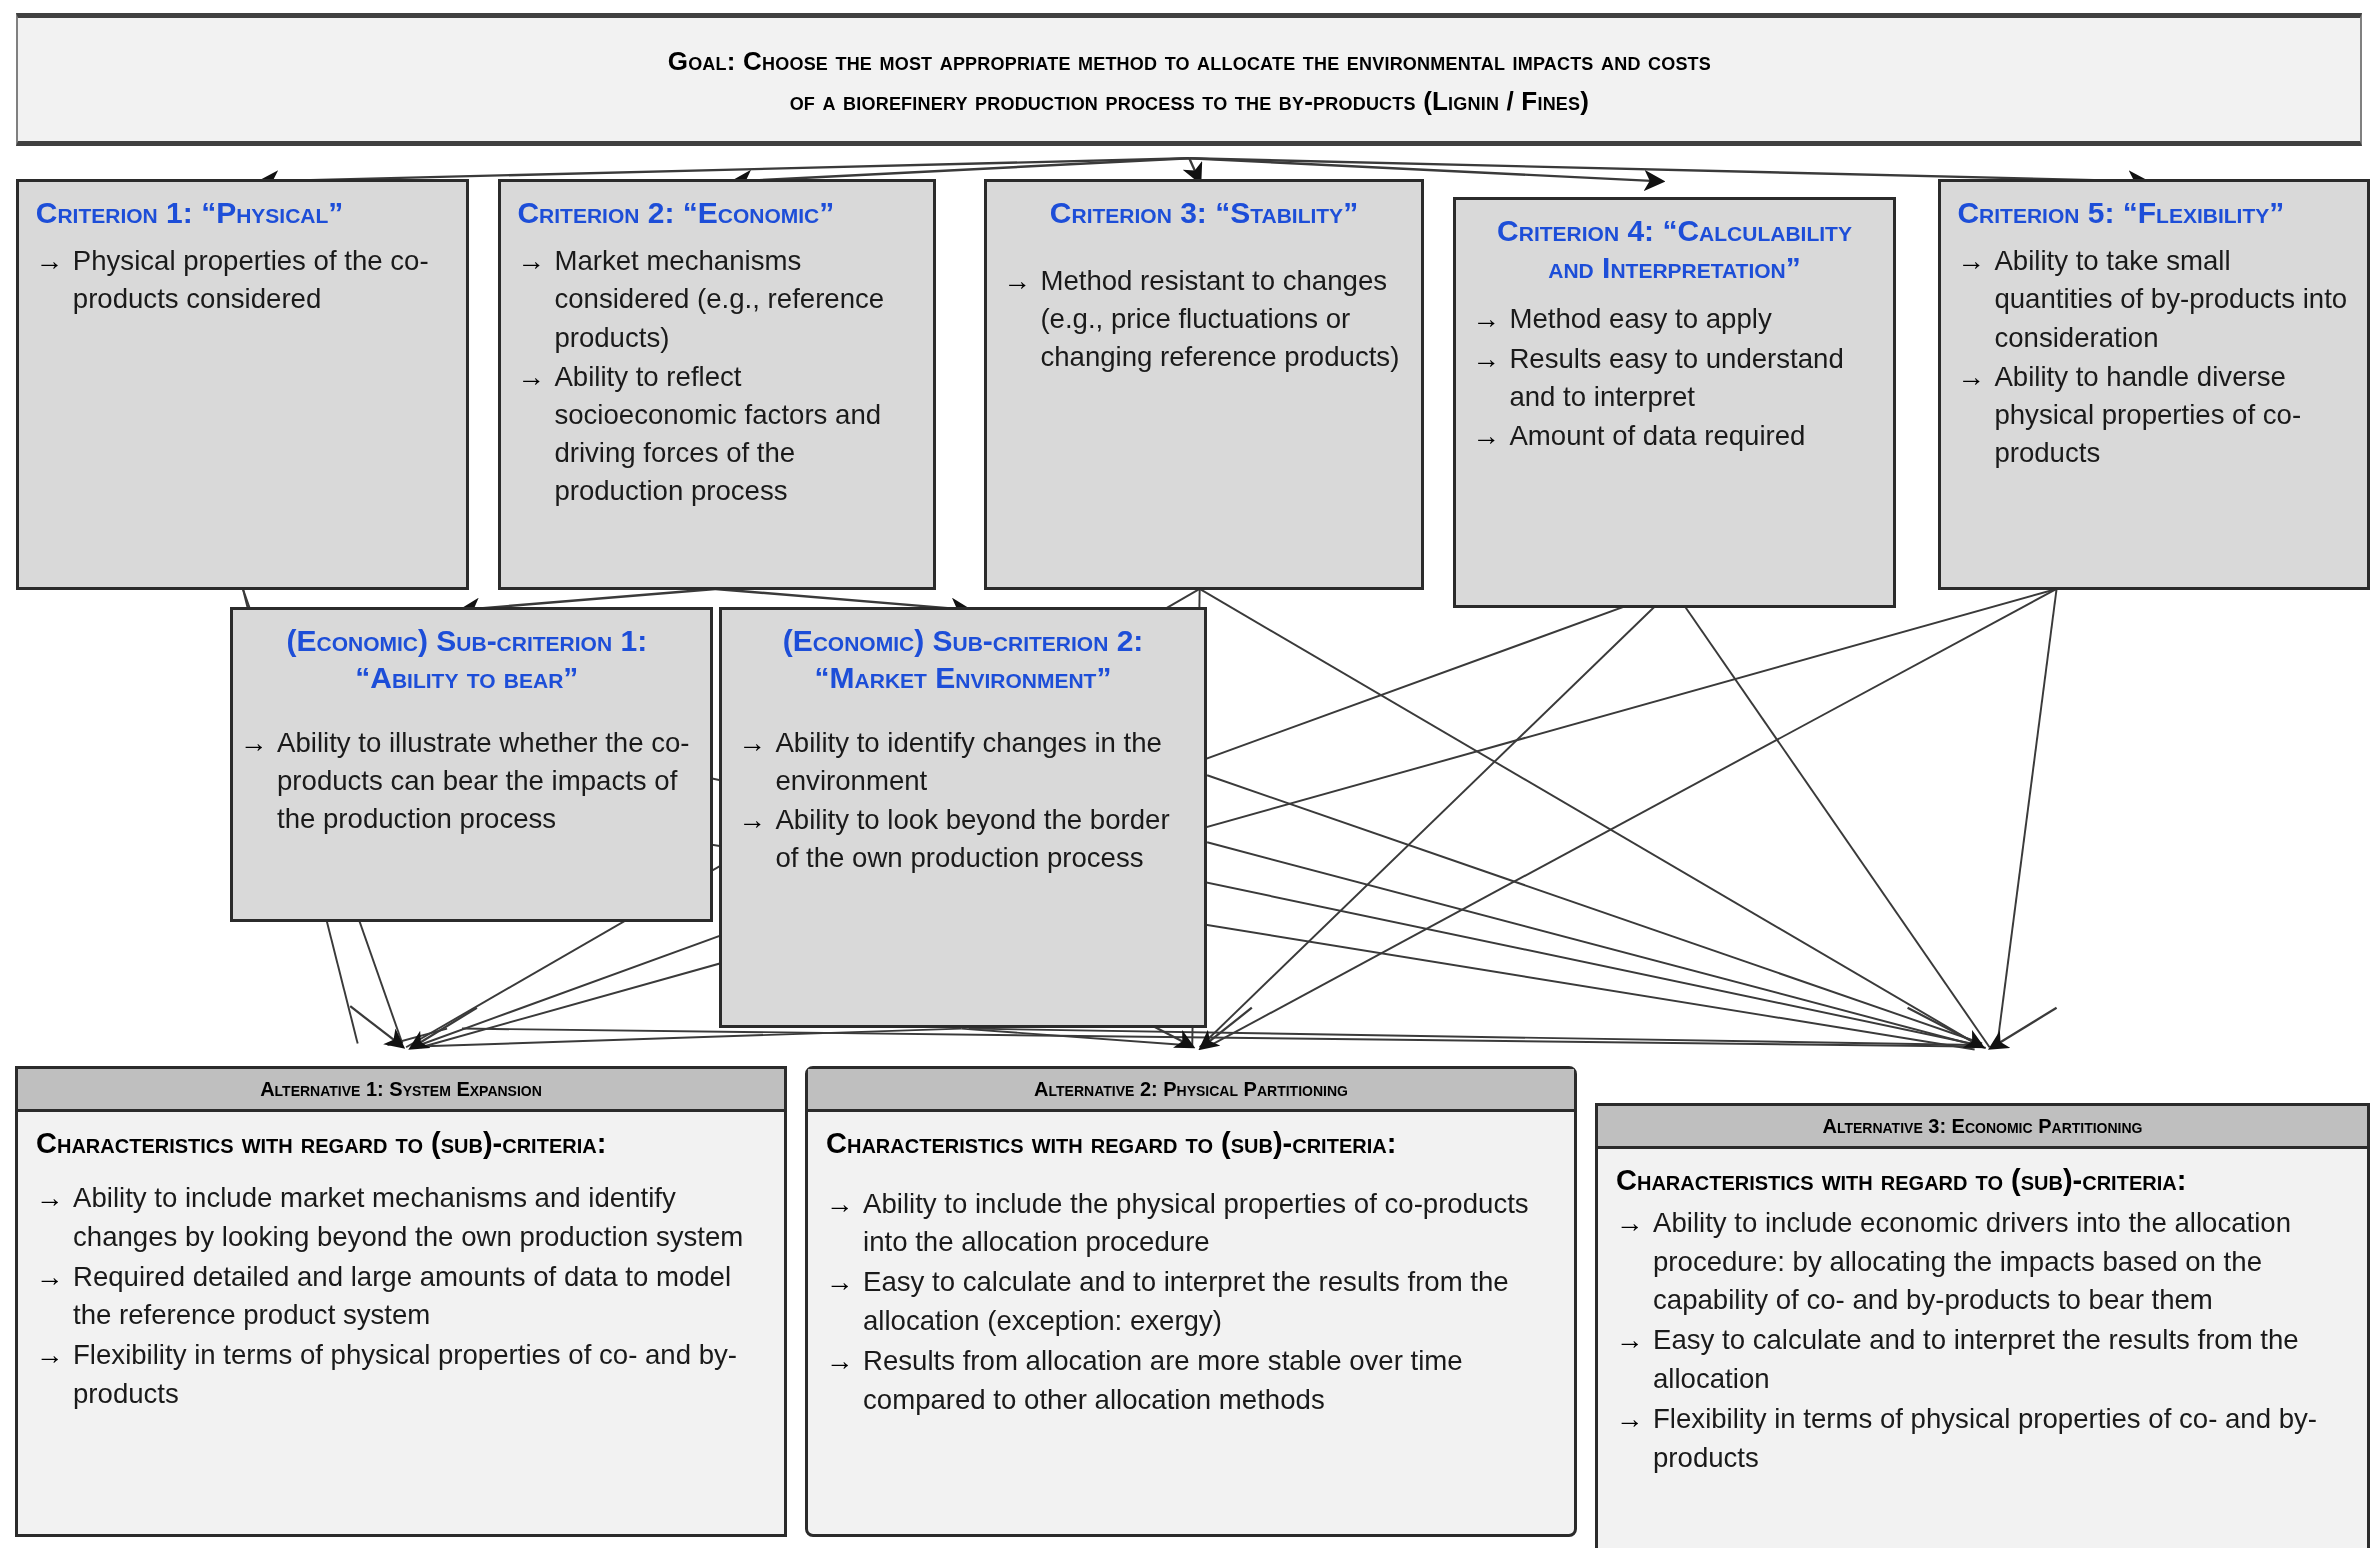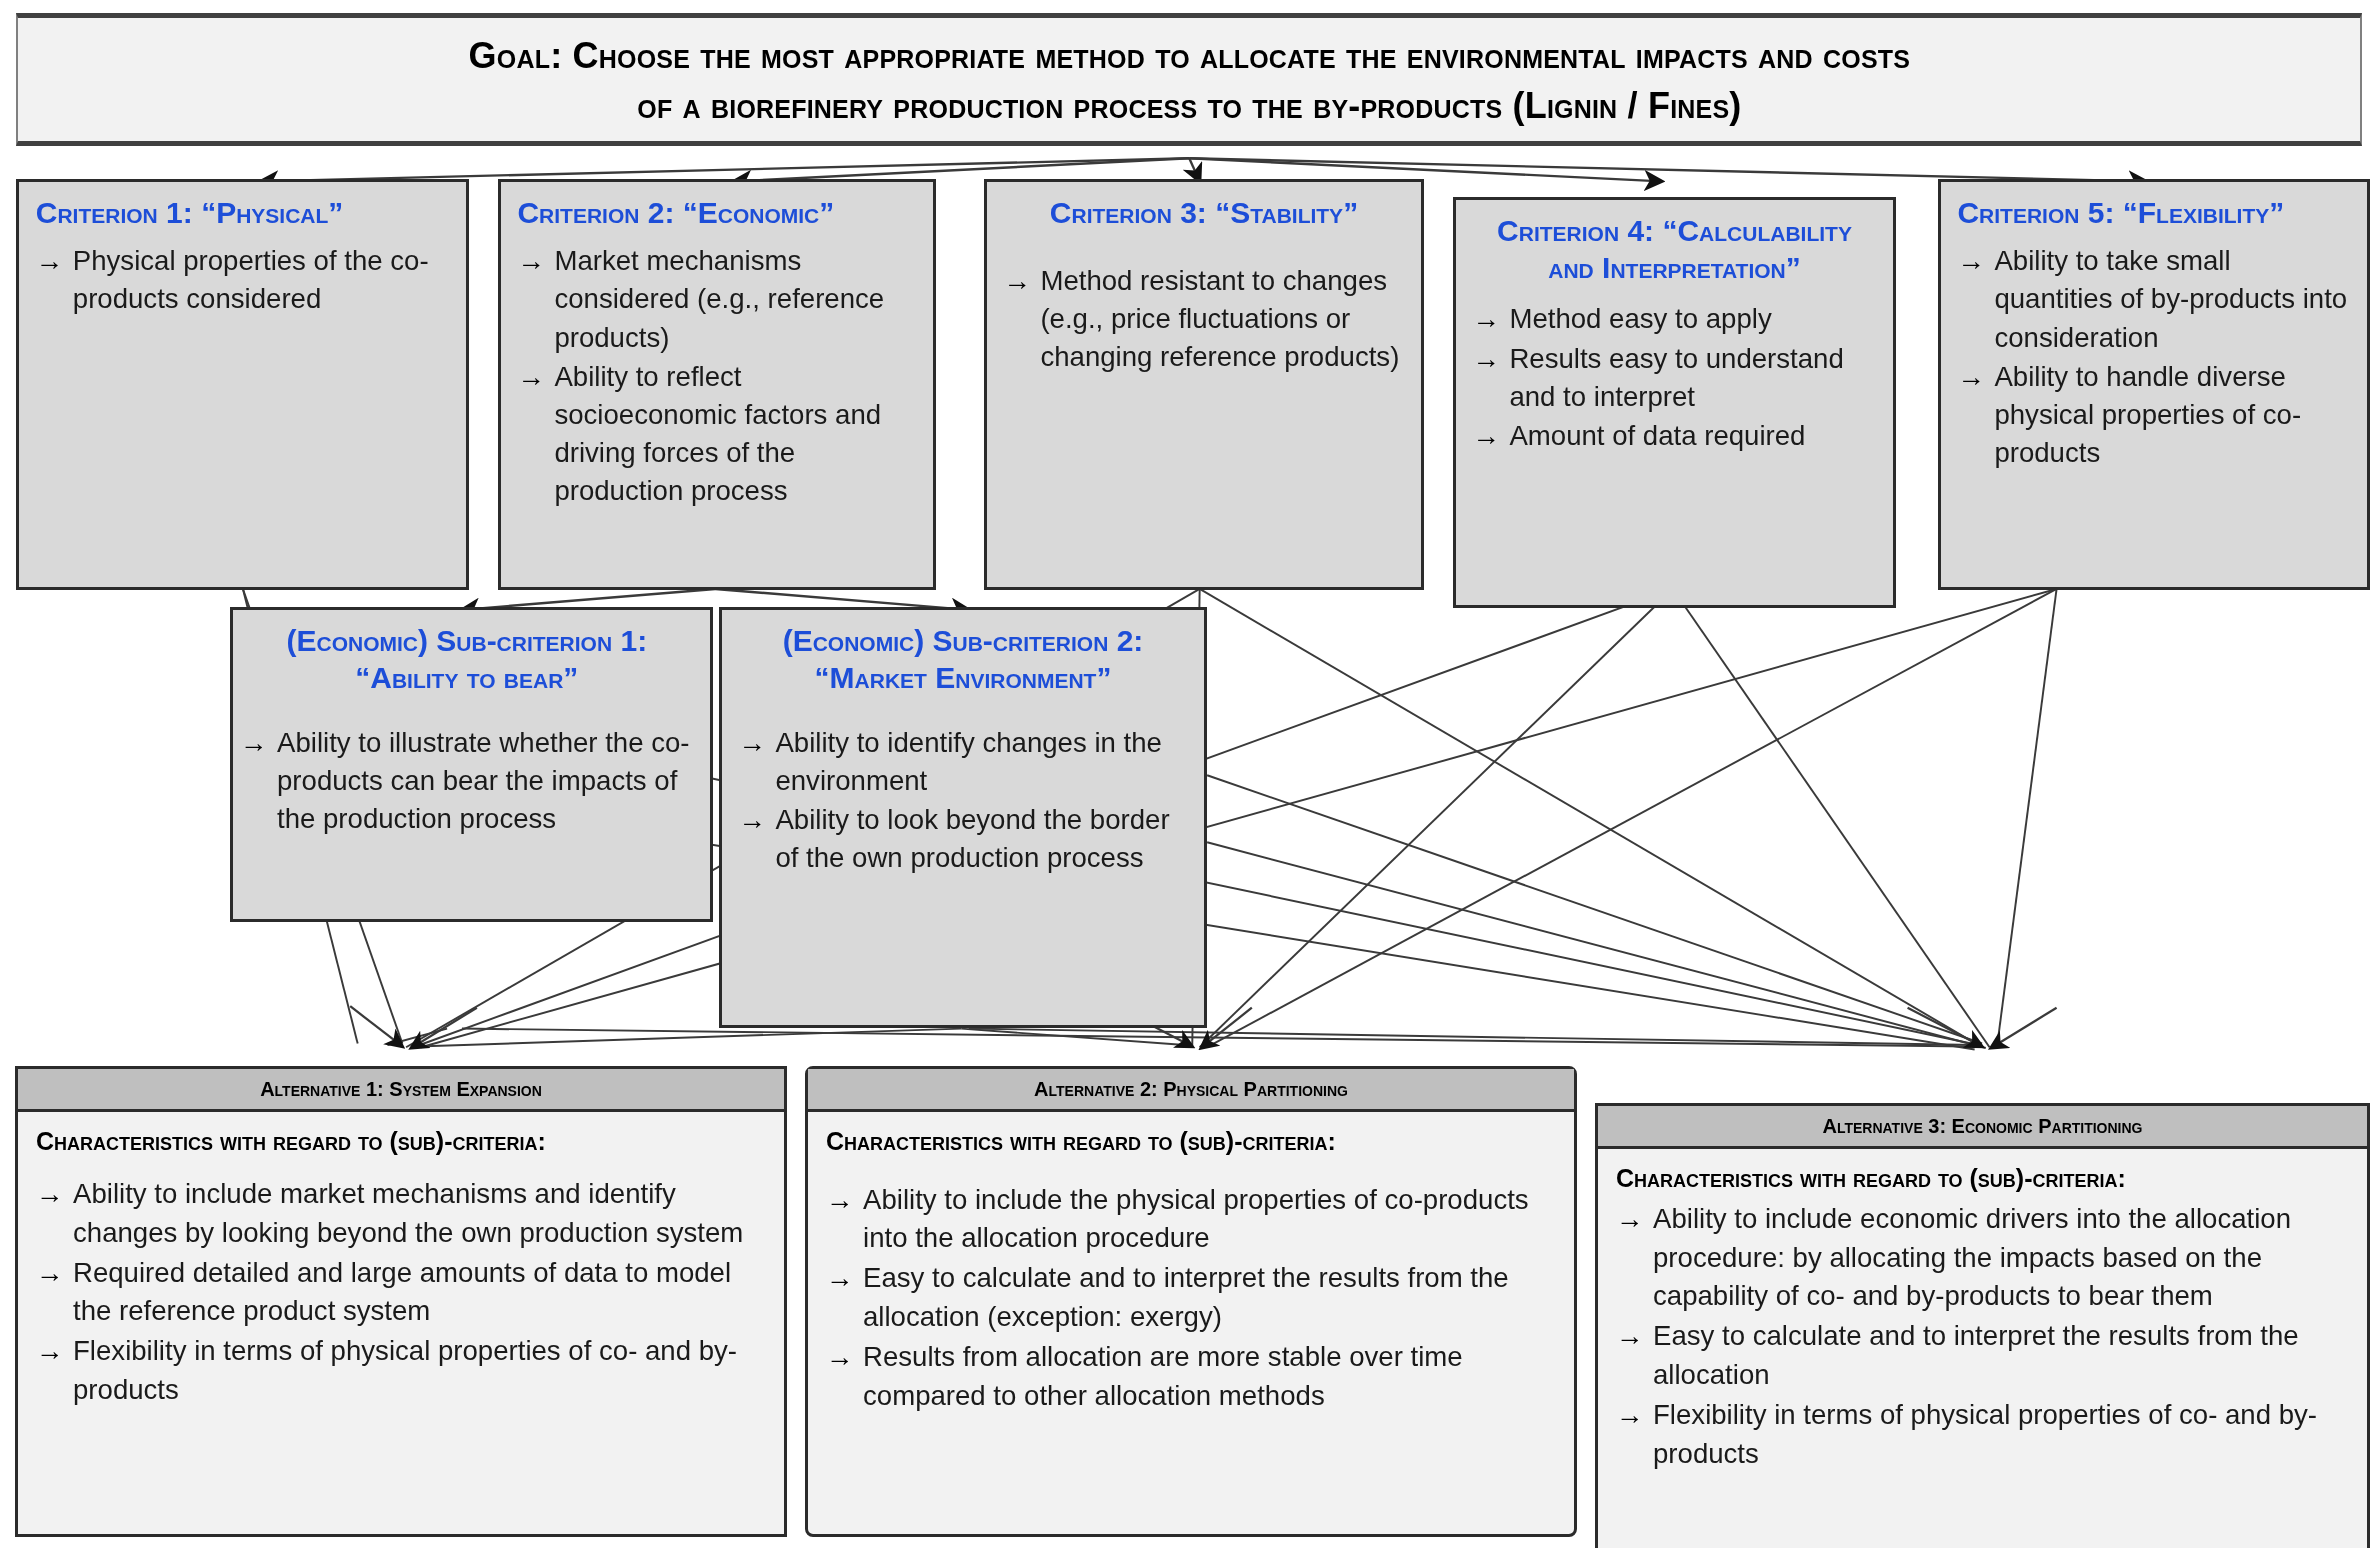--- a/index.html
+++ b/index.html
@@ -22,21 +22,21 @@
     background: #f2f2f2;
     border-top: 5.2px solid #404040;
     border-bottom: 5.2px solid #404040;
     border-left: 2.2px solid #808080;
     border-right: 2.2px solid #808080;
     display: flex; flex-direction: column;
     align-items: center; justify-content: center;
   }
   .goal-line {
     font-weight: bold;
-    font-size: 36px;
+    font-size: 26px;
     font-variant: small-caps;
     letter-spacing: 0.2px;
     color: #000;
     text-align: center;
     line-height: 1.35;
     white-space: nowrap;
   }
 
   .node-title {
     font-weight: bold;
@@ -81,21 +81,21 @@
     text-align: center;
     font-weight: bold;
     font-size: 20px;
     font-variant: small-caps;
     color: #000;
     padding: 9px 0 7.5px 0;
   }
   .alt-body { padding: 15px 18px 13.4px 18px; }
   .alt-sub {
     font-weight: bold;
-    font-size: 25px;
+    font-size: 29px;
     font-variant: small-caps;
     color: #000;
     margin-bottom: 19.4px;
   }
   .alt-body ul.bullets li { font-size: 27.6px; line-height: 1.40; }
 
   .spacer-sm { height: 4.5px; }
 </style>
 </head>
 <body>

